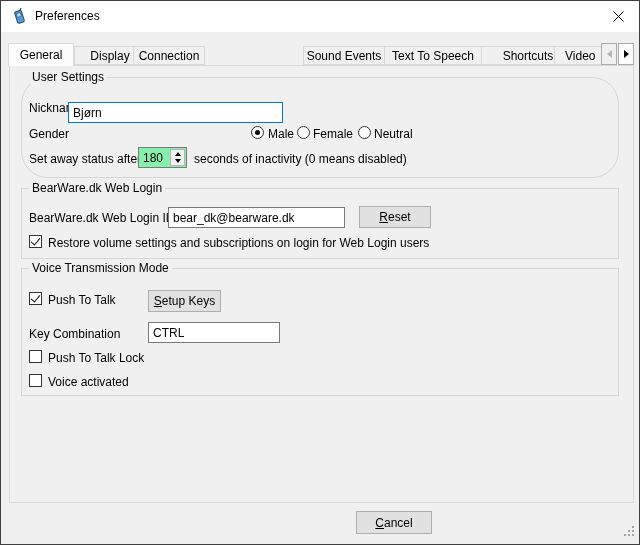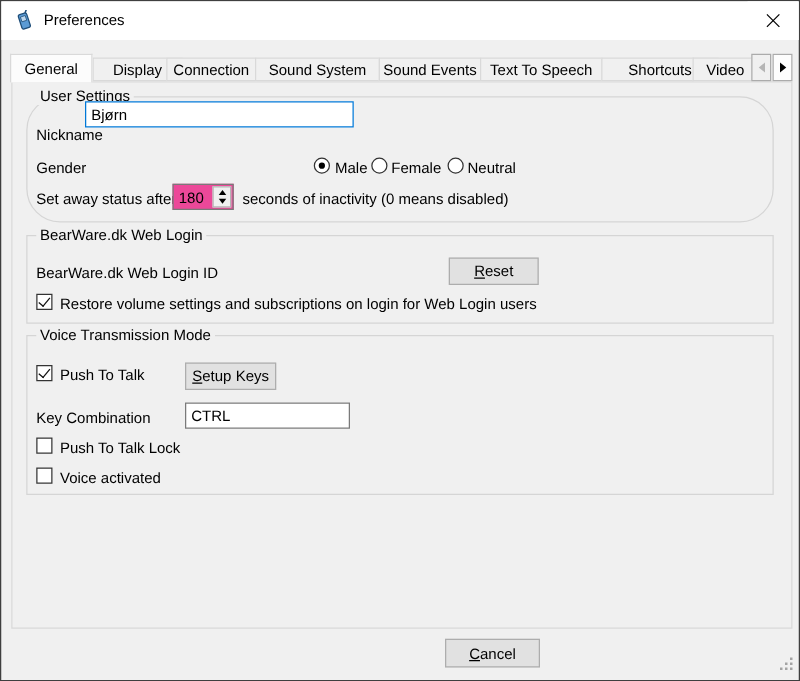--- a/index.html
+++ b/index.html
@@ -48,21 +48,21 @@
   .accel::first-letter { text-decoration:underline; }
 
   .checkbox { position:absolute; width:13px; height:13px; background:#fff; border:1px solid #333; z-index:3; }
   .checkbox.checked::after { content:''; position:absolute; left:3px; top:0px; width:4px; height:8px;
          border-right:1.6px solid #111; border-bottom:1.6px solid #111; transform:rotate(40deg); }
 
   .radio { position:absolute; width:13px; height:13px; background:#fff; border:1px solid #333; border-radius:50%; z-index:3; }
   .radio.selected::after { content:''; position:absolute; left:3px; top:3px; width:5px; height:5px; background:#000; border-radius:50%; }
 
   
-  .spinner { position:absolute; left:137px; top:146px; width:49px; height:21px; background:#ec4899; border:1px solid #7a7a7a; z-index:3; }
+  .spinner { position:absolute; left:137px; top:146px; width:49px; height:21px; background:#86efac; border:1px solid #7a7a7a; z-index:3; }
   .spin-value { position:absolute; left:4px; top:3px; }
   .spin-btns { position:absolute; right:1px; top:1px; width:15px; height:17px; background:#f0f0f0; border:1px solid #b5b5b5; }
   .spin-up, .spin-down { position:absolute; left:0; width:13px; height:8px; display:flex; align-items:center; justify-content:center; }
   .spin-up { top:0; } .spin-down { bottom:0; }
   .tri-up   { width:0; height:0; border-left:3px solid transparent; border-right:3px solid transparent; border-bottom:4px solid #000; }
   .tri-down { width:0; height:0; border-left:3px solid transparent; border-right:3px solid transparent; border-top:4px solid #000; }
 
   
   .grip { position:absolute; right:3px; bottom:3px; z-index:6; }
 </style>
@@ -92,23 +92,20 @@
 
   <div class="tab sel" style="left:7px;  width:66px;">
       <span>General</span>
     </div>
   <div class="tab" style="left:73px; width:72px;">
       <span>Display</span>
     </div>
   <div class="tab" style="left:132px;width:72px;">
       <span>Connection</span>
     </div>
-  <div class="tab" style="left:203px;width:100px;">
-      <span>Sound System</span>
-    </div>
   <div class="tab" style="left:302px;width:82px;">
       <span>Sound Events</span>
     </div>
   <div class="tab" style="left:383px;width:98px;">
       <span>Text To Speech</span>
     </div>
   <div class="tab" style="left:480px;width:94px;">
       <span>Shortcuts</span>
     </div>
   <div class="tab" style="left:553px;width:47px;justify-content:flex-start;padding-left:10px;border-right:none;">
@@ -122,21 +119,21 @@
     <span class="tri-right"></span>
   </div>
 
   <div class="pane"></div>
 
   <div class="group" style="left:20px; top:76px; width:598px; height:101px;border-radius:27px;">
     <span class="group-title">User Settings</span>
   </div>
 
   <span class="lbl" style="left:28px; top:100px;">Nickname</span>
-  <input class="txt focus" style="left: 67px; top: 80px; width: 215px; height: 21px;" value="Bjørn">
+  <input class="txt focus" style="left: 67px; top: 101px; width: 215px; height: 21px;" value="Bjørn">
 
   <span class="lbl" style="left:28px; top:126px;">Gender</span>
   <span class="radio selected" style="left:250px; top:125px;"></span>
   <span class="lbl" style="left:267px; top:126px;">Male</span>
   <span class="radio" style="left:296px; top:125px;"></span>
   <span class="lbl" style="left:312px; top:126px;">Female</span>
   <span class="radio" style="left:357px; top:125px;"></span>
   <span class="lbl" style="left:373px; top:126px;">Neutral</span>
 
   <span class="lbl" style="left:28px; top:151px;">Set away status after</span>
@@ -151,20 +148,21 @@
         </span>
     </div>
   </div>
   <span class="lbl" style="left:193px; top:151px;">seconds of inactivity (0 means disabled)</span>
 
   <div class="group" style="left:20px; top:187px; width:598px; height:71px;padding-left:16px;">
     <span class="group-title">BearWare.dk Web Login</span>
   </div>
 
   <span class="lbl" style="left:28px; top:210px;">BearWare.dk Web Login ID</span>
+  <input class="txt" style="left: 167px; top: 206px; width: 177px; height: 21px;" value="bear_dk@bearware.dk">
   <button class="btn" style="left:358px; top:205px; width:72px; height:22px;">
     <span class="accel">Reset</span>
   </button>
 
   <span class="checkbox checked" style="left:28px; top:234px;"></span>
   <span class="lbl" style="left:47px; top:235px;">Restore volume settings and subscriptions on login for Web Login users</span>
 
   <div class="group" style="left:20px; top:267px; width:598px; height:128px;">
     <span class="group-title">Voice Transmission Mode</span>
   </div>

